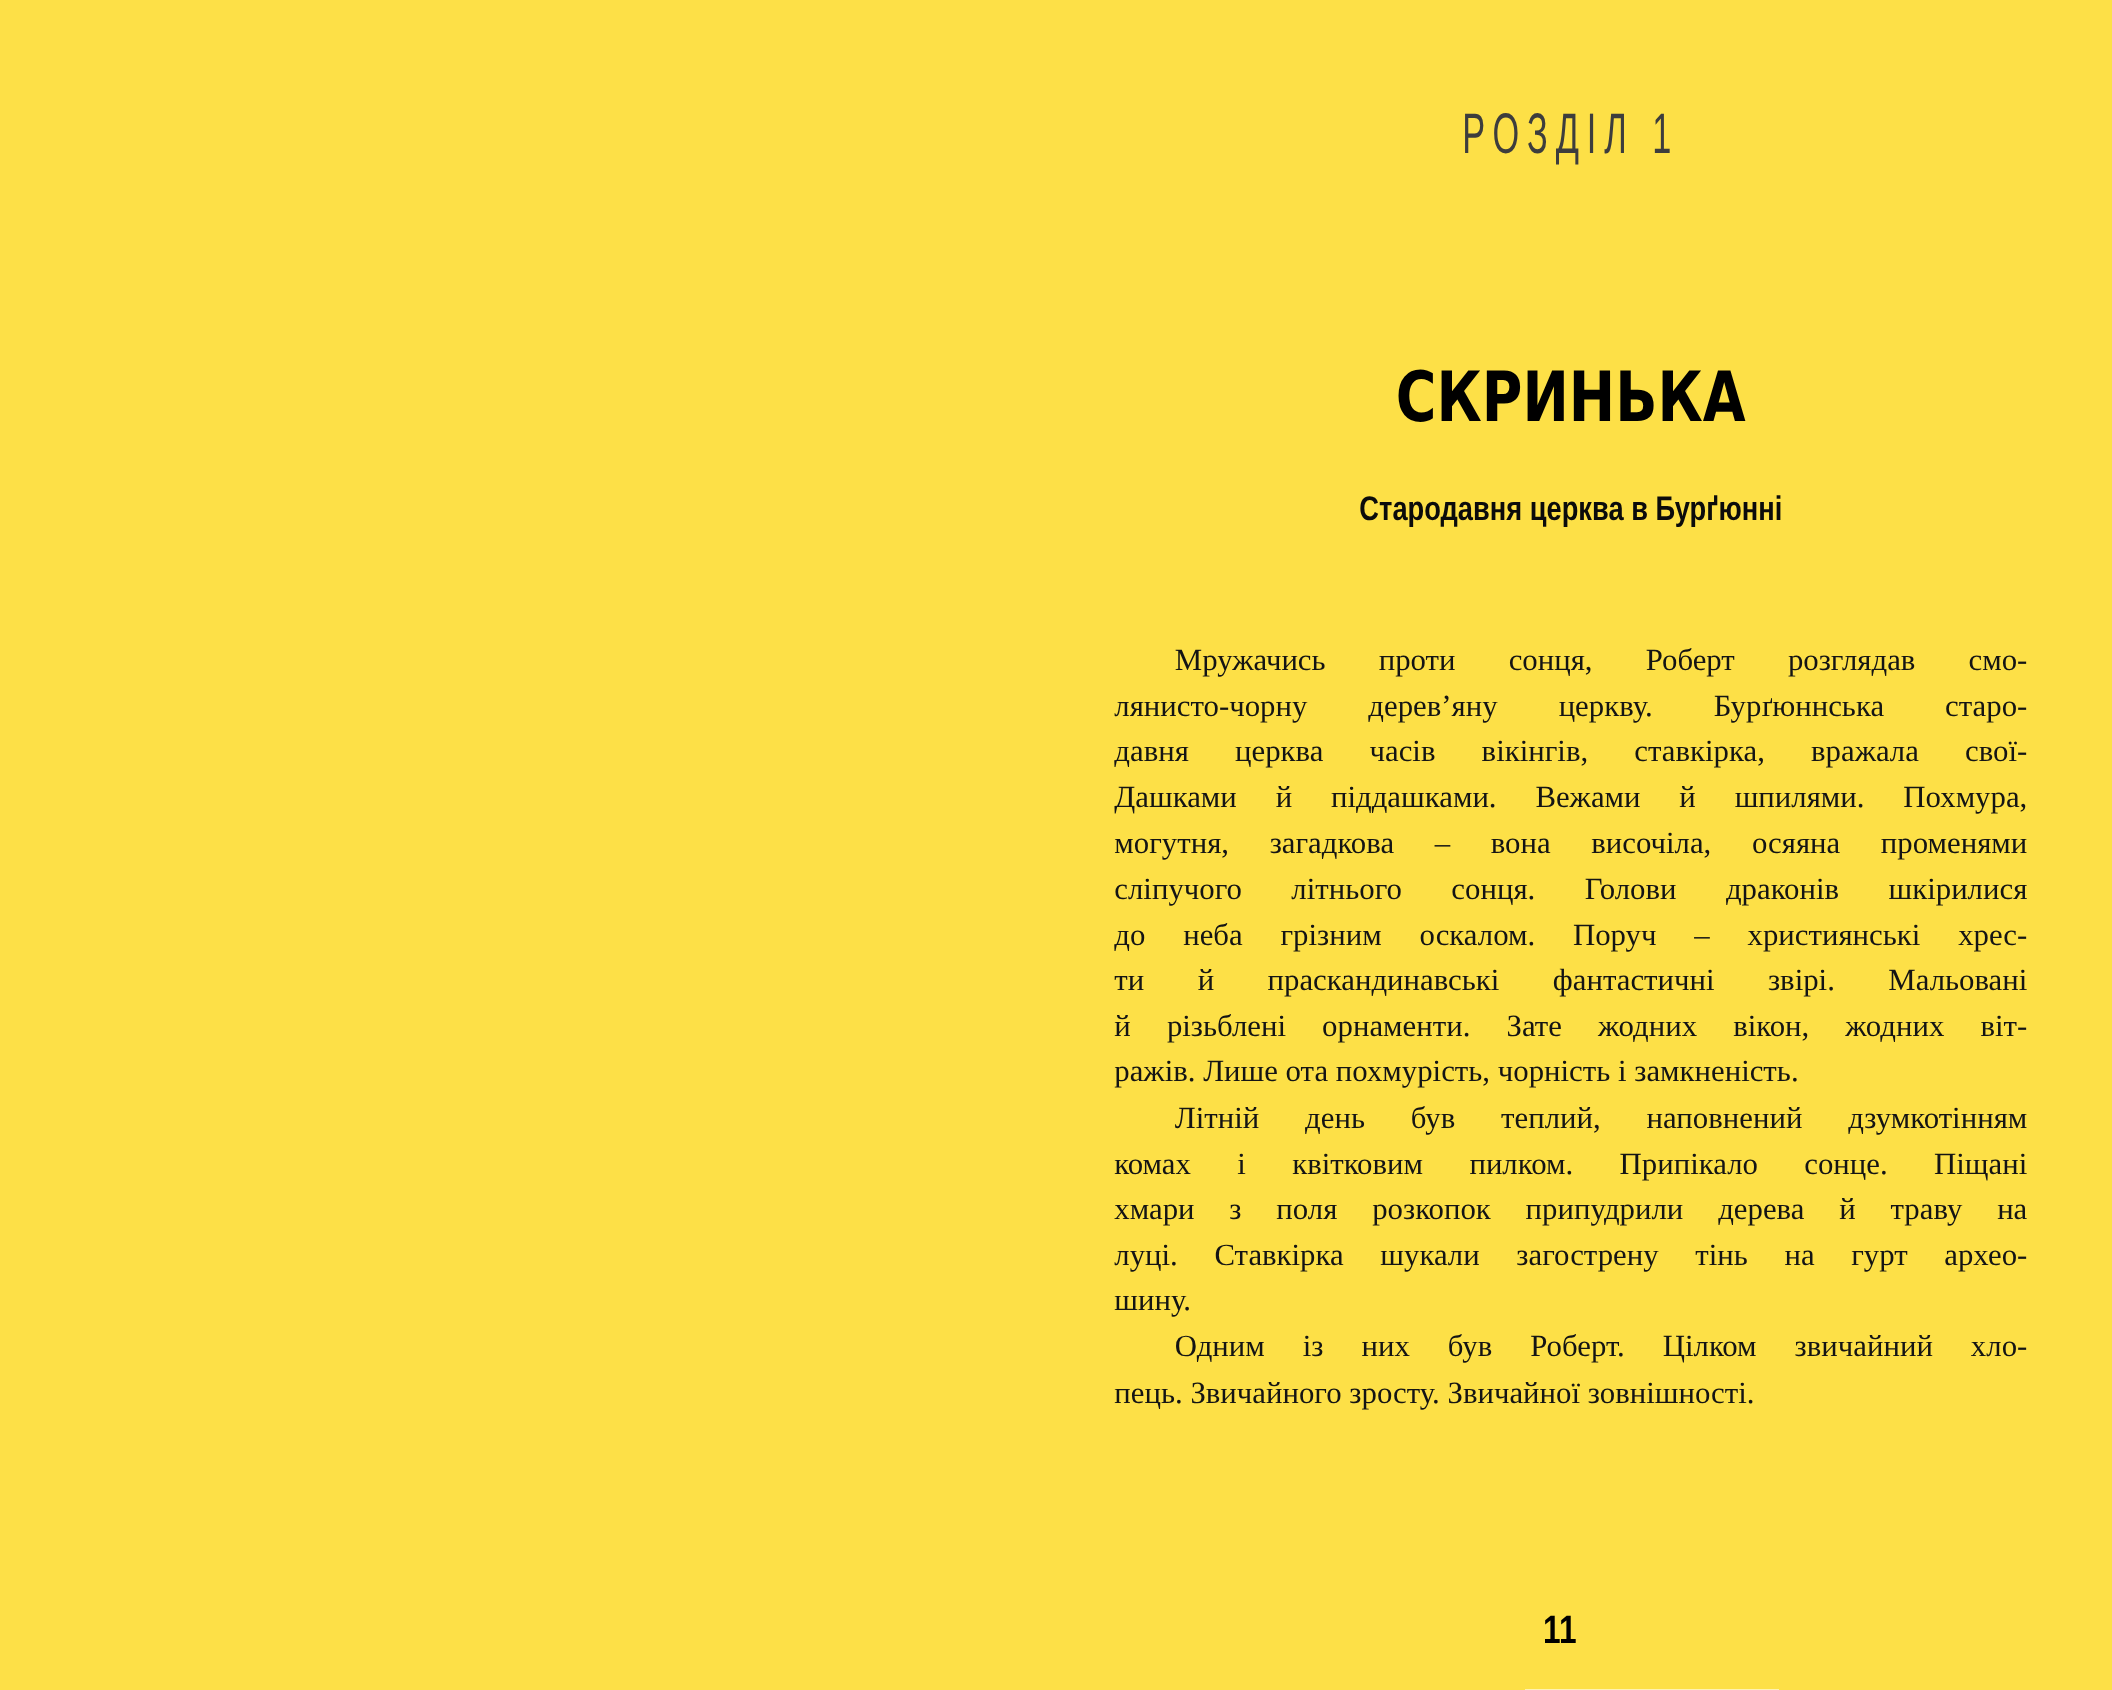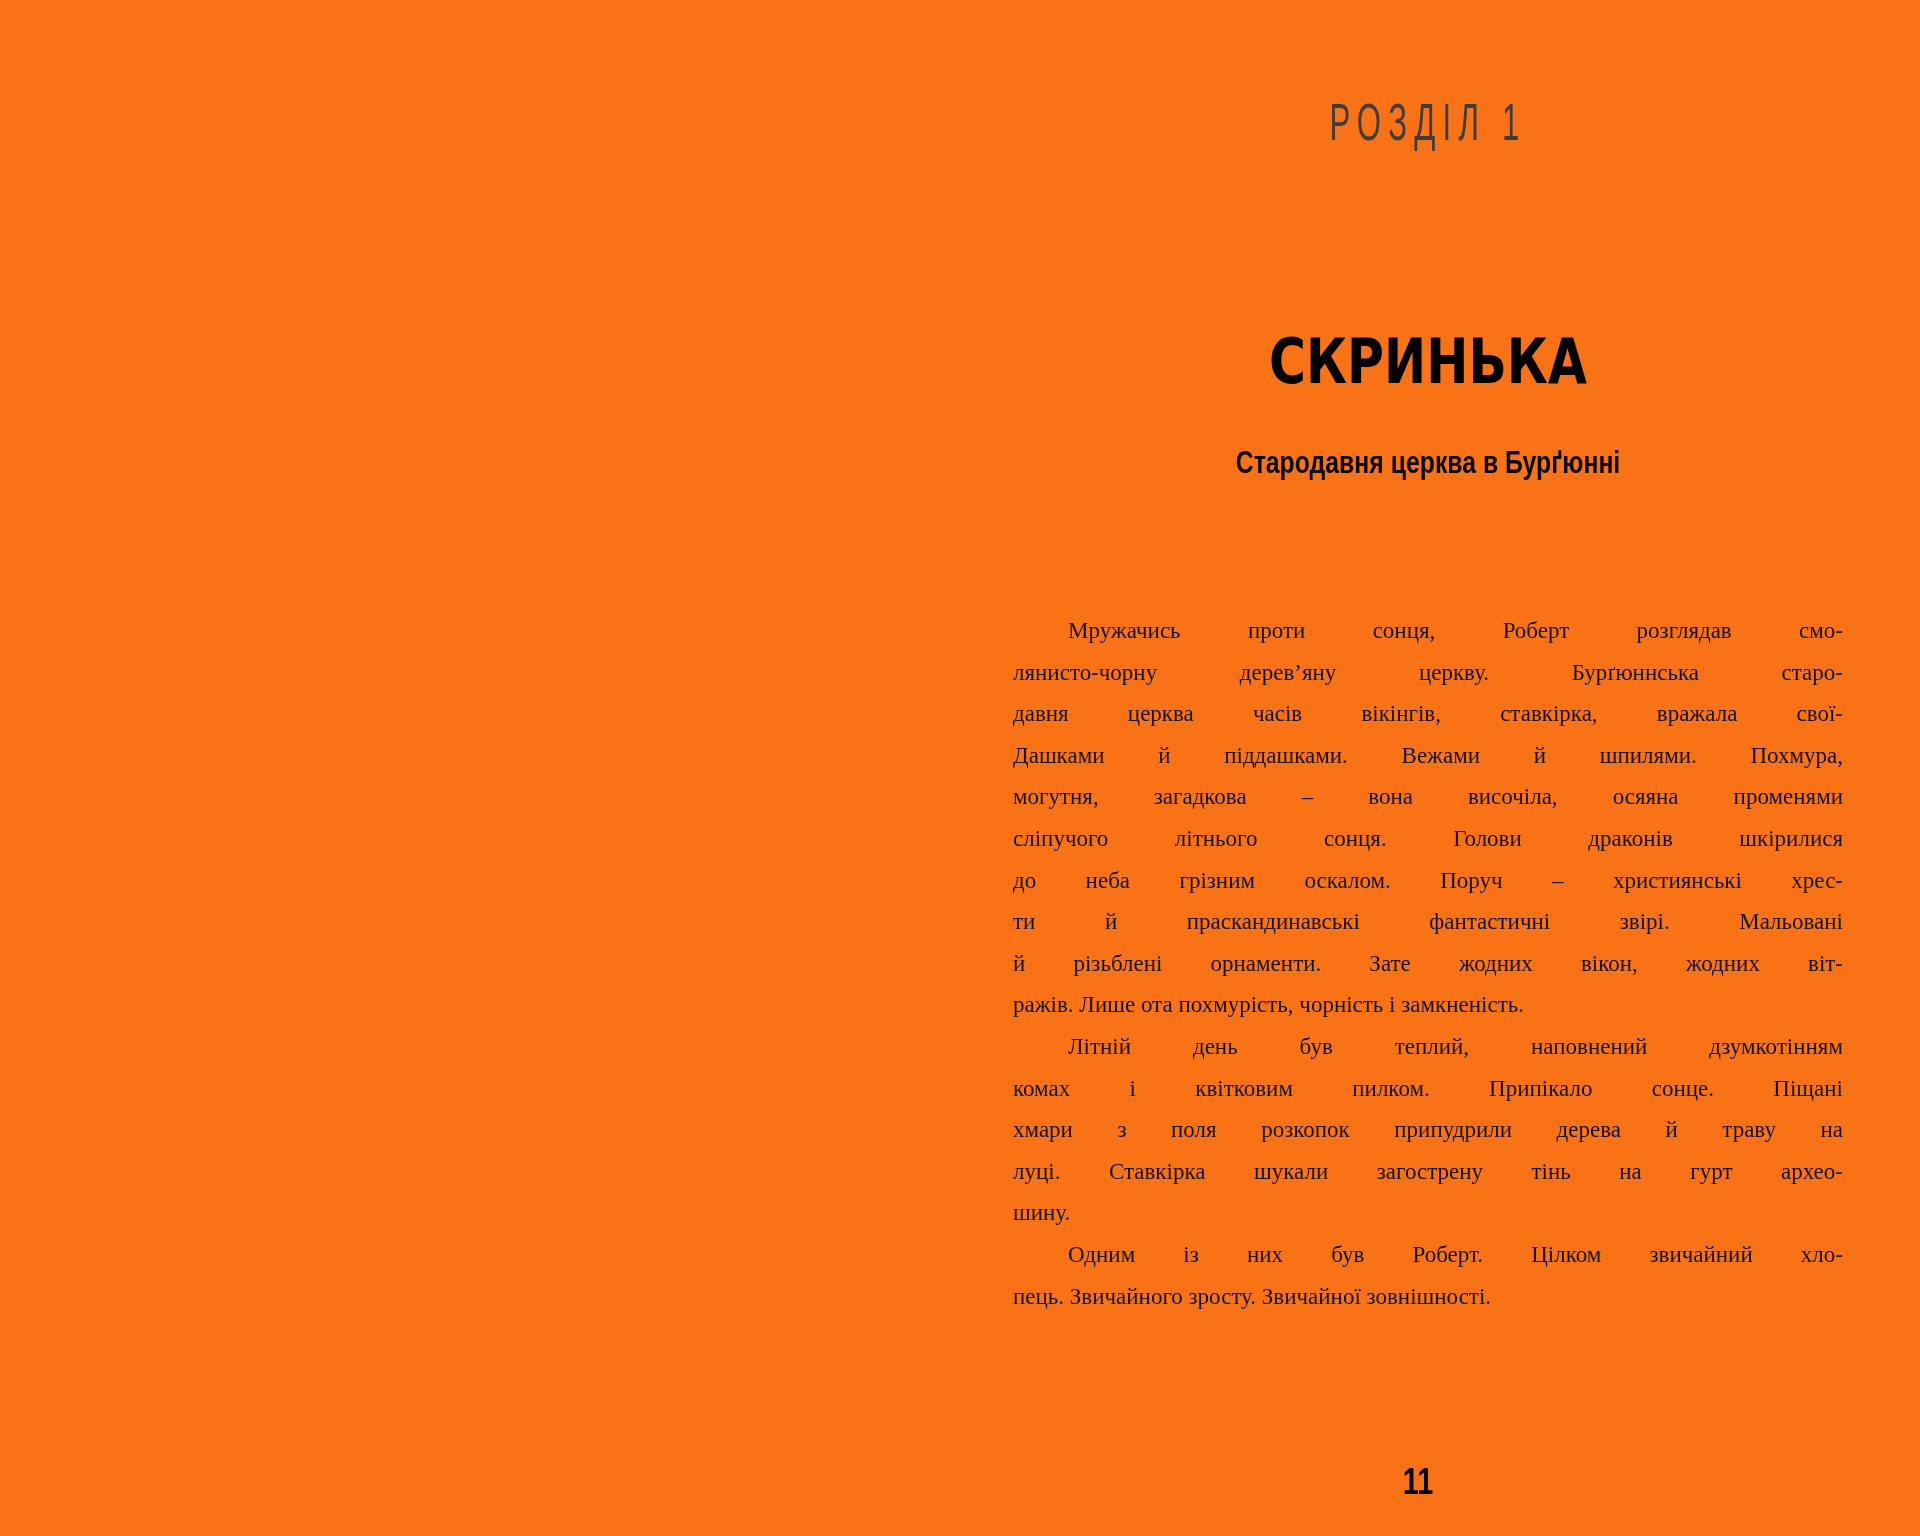--- a/index.html
+++ b/index.html
@@ -1,20 +1,20 @@
 <!DOCTYPE html>
 <html><head>
 <meta charset="utf-8">
 <style>
   html, body { margin: 0; padding: 0; background: #ffffff; }
   .page {
     position: relative;
     width: 1920px;
     height: 1536px;
-    background: #f97316;
+    background: #fde047;
     overflow: hidden;
     font-family: "Liberation Serif", serif;
   }
   .chapter-header {
     position: absolute;
     top: 96px;
     left: 1013px;
     width: 830px;
     text-align: center;
     font-family: "Liberation Sans", sans-serif;
@@ -52,24 +52,24 @@
     font-weight: 700;
     font-size: 31px;
     line-height: 38px;
     color: #0b0b0b;
     transform: scaleX(0.8);
     transform-origin: center;
     white-space: nowrap;
   }
   .body-text {
     position: absolute;
-    top: 610px;
+    top: 580px;
     left: 1013px;
     width: 830px;
-    font-size: 23px;
+    font-size: 28px;
     line-height: 41.6px;
     color: #141414;
   }
   .line {
     text-align: justify;
     text-align-last: justify;
   }
   .line.para-start { text-indent: 55px; }
   .line.para-end { text-align-last: left; }
   .page-number {

